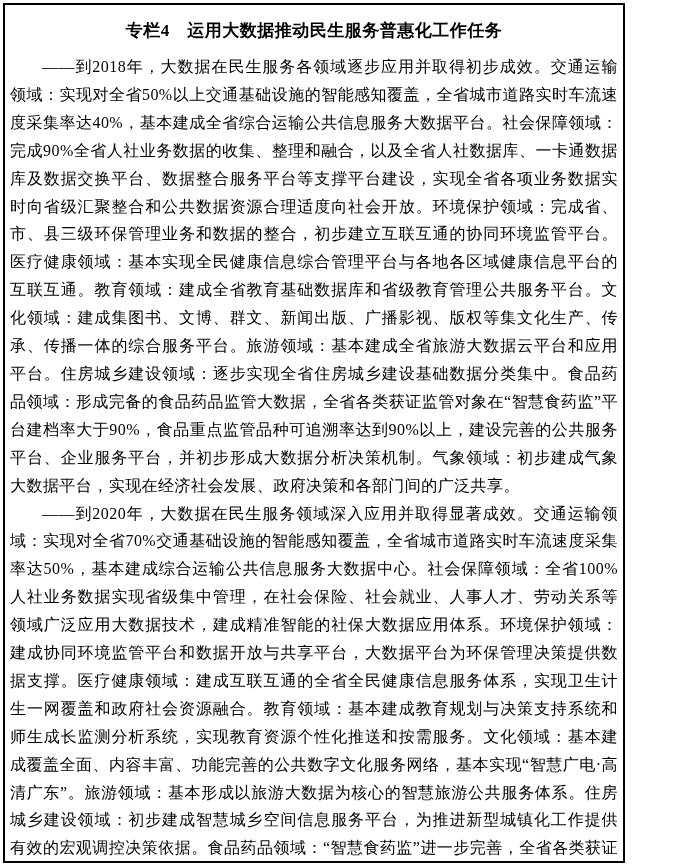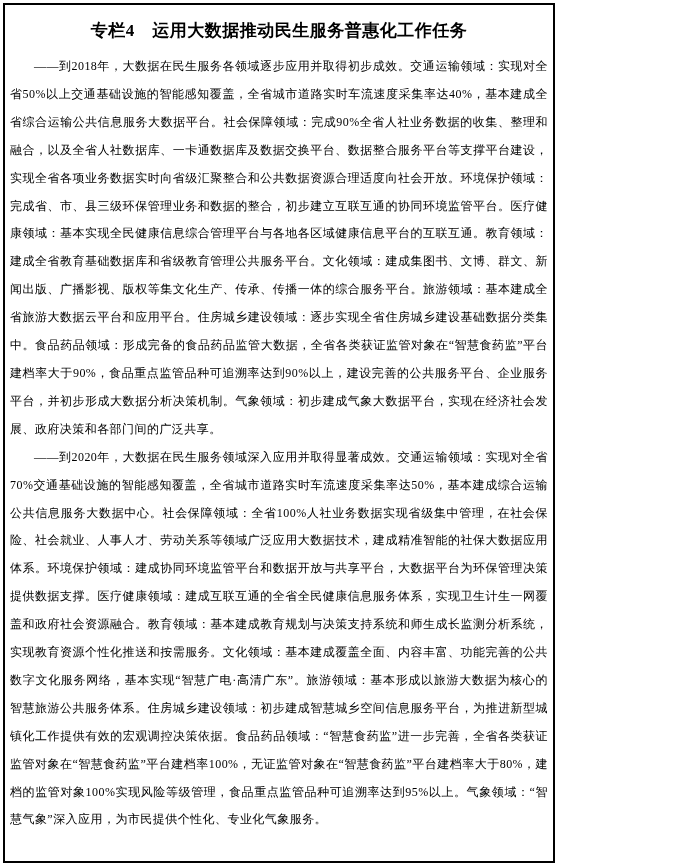--- a/index.html
+++ b/index.html
@@ -11,21 +11,21 @@
     width: 688px;
     height: 867px;
     position: relative;
     font-family: "Liberation Serif", "DejaVu Serif", serif;
     color: #000000;
   }
   .panel-box {
     position: absolute;
     left: 3px;
     top: 3px;
-    width: 552px;
+    width: 622px;
     height: 860px;
     box-sizing: border-box;
     border: 2px solid #000000;
     background: #ffffff;
     padding: 7px 5px 4px 5px;
     overflow: hidden;
   }
   .panel-title {
     text-align: center;
     font-weight: bold;
@@ -33,21 +33,21 @@
     line-height: 26px;
     margin: 6px 0 9px 0;
     letter-spacing: 0.5px;
     white-space: pre-wrap;
   }
   .panel-paragraph {
     margin: 0;
     text-align: justify;
     text-justify: inter-character;
     text-indent: 2em;
-    font-size: 12px;
+    font-size: 16px;
     line-height: 27.9px;
     letter-spacing: 0.45px;
     word-break: break-all;
   }
 </style>
 </head>
 <body>
 
 <div class="panel-box">
   <h1 class="panel-title">专栏4　运用大数据推动民生服务普惠化工作任务</h1>

